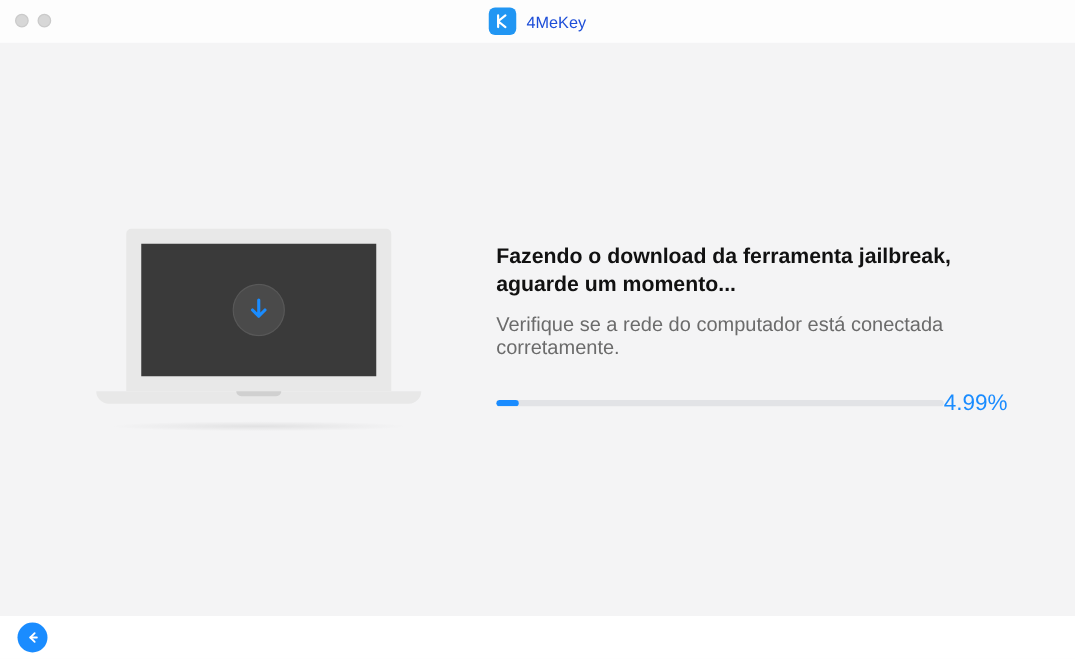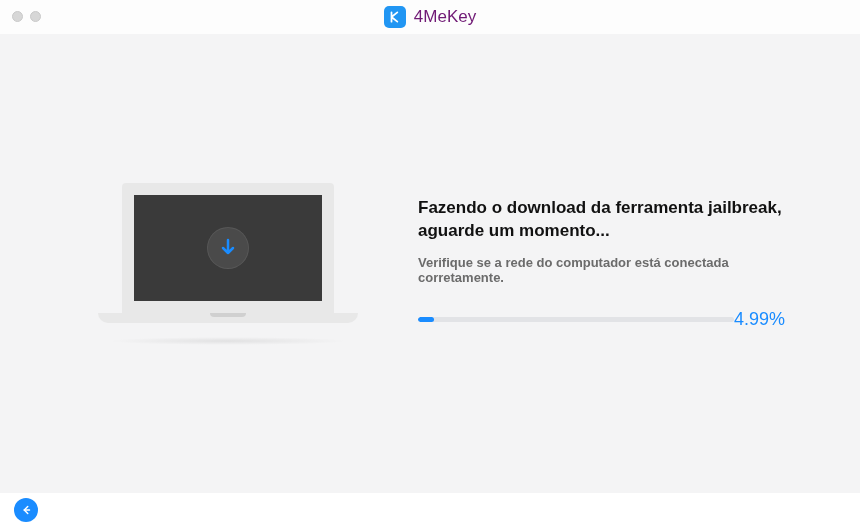--- a/index.html
+++ b/index.html
@@ -42,30 +42,30 @@
       width: 22px;
       height: 22px;
       background: #2196f3;
       border-radius: 5px;
       display: flex;
       align-items: center;
       justify-content: center;
     }
     .app-logo svg { width: 14px; height: 14px; }
     .app-name {
-      font-size: 17px;
-      color: #701a75;
+      font-size: 13px;
+      color: #1d4ed8;
       font-weight: 500;
     }
     .content-area {
       background: #f4f4f5;
       height: 459px;
       display: flex;
       align-items: center;
-      padding: 0 68px;
+      padding: 0 47px;
     }
     .left-panel {
       width: 320px;
       display: flex;
       justify-content: center;
     }
     .laptop-illustration {
       position: relative;
       width: 260px;
     }
@@ -119,24 +119,23 @@
       padding-left: 30px;
     }
     .status-title {
       font-size: 17px;
       font-weight: 600;
       color: #111;
       line-height: 1.35;
       margin-bottom: 12px;
     }
     .status-subtitle {
-      font-size: 13px;
+      font-size: 16px;
       color: #6b6b6b;
       margin-bottom: 24px;
-      font-weight: bold;
     }
     .progress-row {
       display: flex;
       align-items: center;
     }
     .progress-bar {
       flex: 1;
       height: 5px;
       background: #e2e3e6;
       border-radius: 3px;

